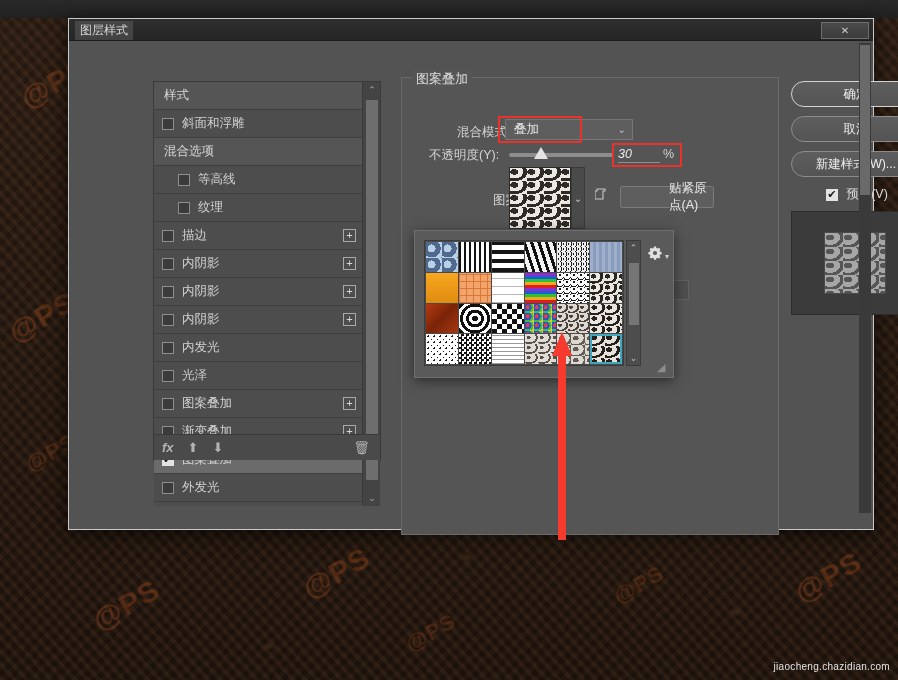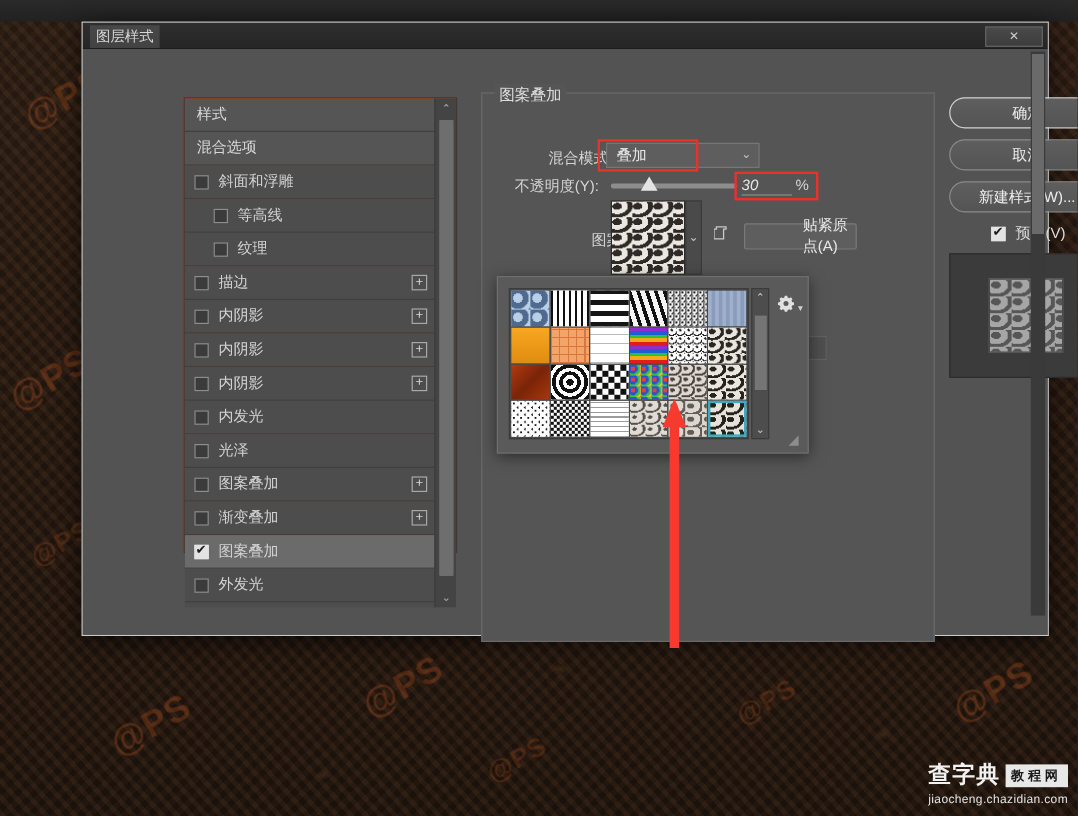--- a/index.html
+++ b/index.html
@@ -86,21 +86,21 @@
     position: absolute; left: 0; top: 22px;
     width: 804px; height: 488px;
     background: #535353;
     padding: 8px;
   }
 
   
   #styles-panel {
     position: absolute; left: 84px; top: 62px;
     width: 228px; height: 380px;
-    background: #c2410c;
+    background: #6d28d9;
     border: 1px solid #3a3a3a;
   }
   #styles-list {
     position: absolute; left: 0; top: 0; width: 210px; height: 424px;
     overflow: hidden;
   }
   .style-row {
     height: 28px;
     display: flex; align-items: center;
     border-bottom: 1px solid #3f3f3f;
@@ -445,26 +445,26 @@
     <div id="close-btn">✕</div>
   </div>
 
   <div id="dialog-body"></div>
 
   <div id="styles-panel">
     <div id="styles-list">
         <div class="style-row header">
           <span>样式</span>
         </div>
+        <div class="style-row">
+          <span class="cbx"></span>
+          <span>斜面和浮雕</span>
+        </div>
         <div class="style-row header">
           <span>混合选项</span>
-        </div>
-        <div class="style-row">
-          <span class="cbx"></span>
-          <span>斜面和浮雕</span>
         </div>
         <div class="style-row indent">
           <span class="cbx"></span>
           <span>等高线</span>
         </div>
         <div class="style-row indent">
           <span class="cbx"></span>
           <span>纹理</span>
         </div>
         <div class="style-row">
@@ -515,20 +515,26 @@
         </div>
         <div class="style-row"></div>
       </div>
 
     <div id="styles-scroll">
       <div class="sb-arrow">⌃</div>
       <div id="styles-thumb"></div>
       <div class="sb-arrow bot">⌄</div>
     </div>
 
+    <div id="styles-toolbar">
+      <span class="tb-ico" style="font-style:italic;font-weight:700;">fx</span>
+      <span class="tb-ico">⬆</span>
+      <span class="tb-ico">⬇</span>
+      <span class="tb-ico trash">🗑</span>
+    </div>
   </div>
 
   <div id="main-panel">
     <span class="grp-title" id="grp-outer">图案叠加</span>
   </div>
 
   <span id="blend-label">混合模式:</span>
   <div id="blend-select">
     <span>叠加</span>
     <span id="blend-caret">⌄</span>
@@ -665,18 +671,14 @@
   <div id="dlg-right-sb">
     <div id="dlg-right-thumb"></div>
   </div>
 </div>
 
 <svg id="arrow">
   <polygon points="10,0 20,24 14,24 14,208 6,208 6,24 0,24" fill="#f63a2e"></polygon>
 </svg>
 
 <div id="site-wm">
-  <div class="logo">
-    <span class="cn">查字典</span>
-    <span class="box">教程网</span>
-  </div>
   <div class="url">jiaocheng.chazidian.com</div>
 </div>
 
 </body></html>

